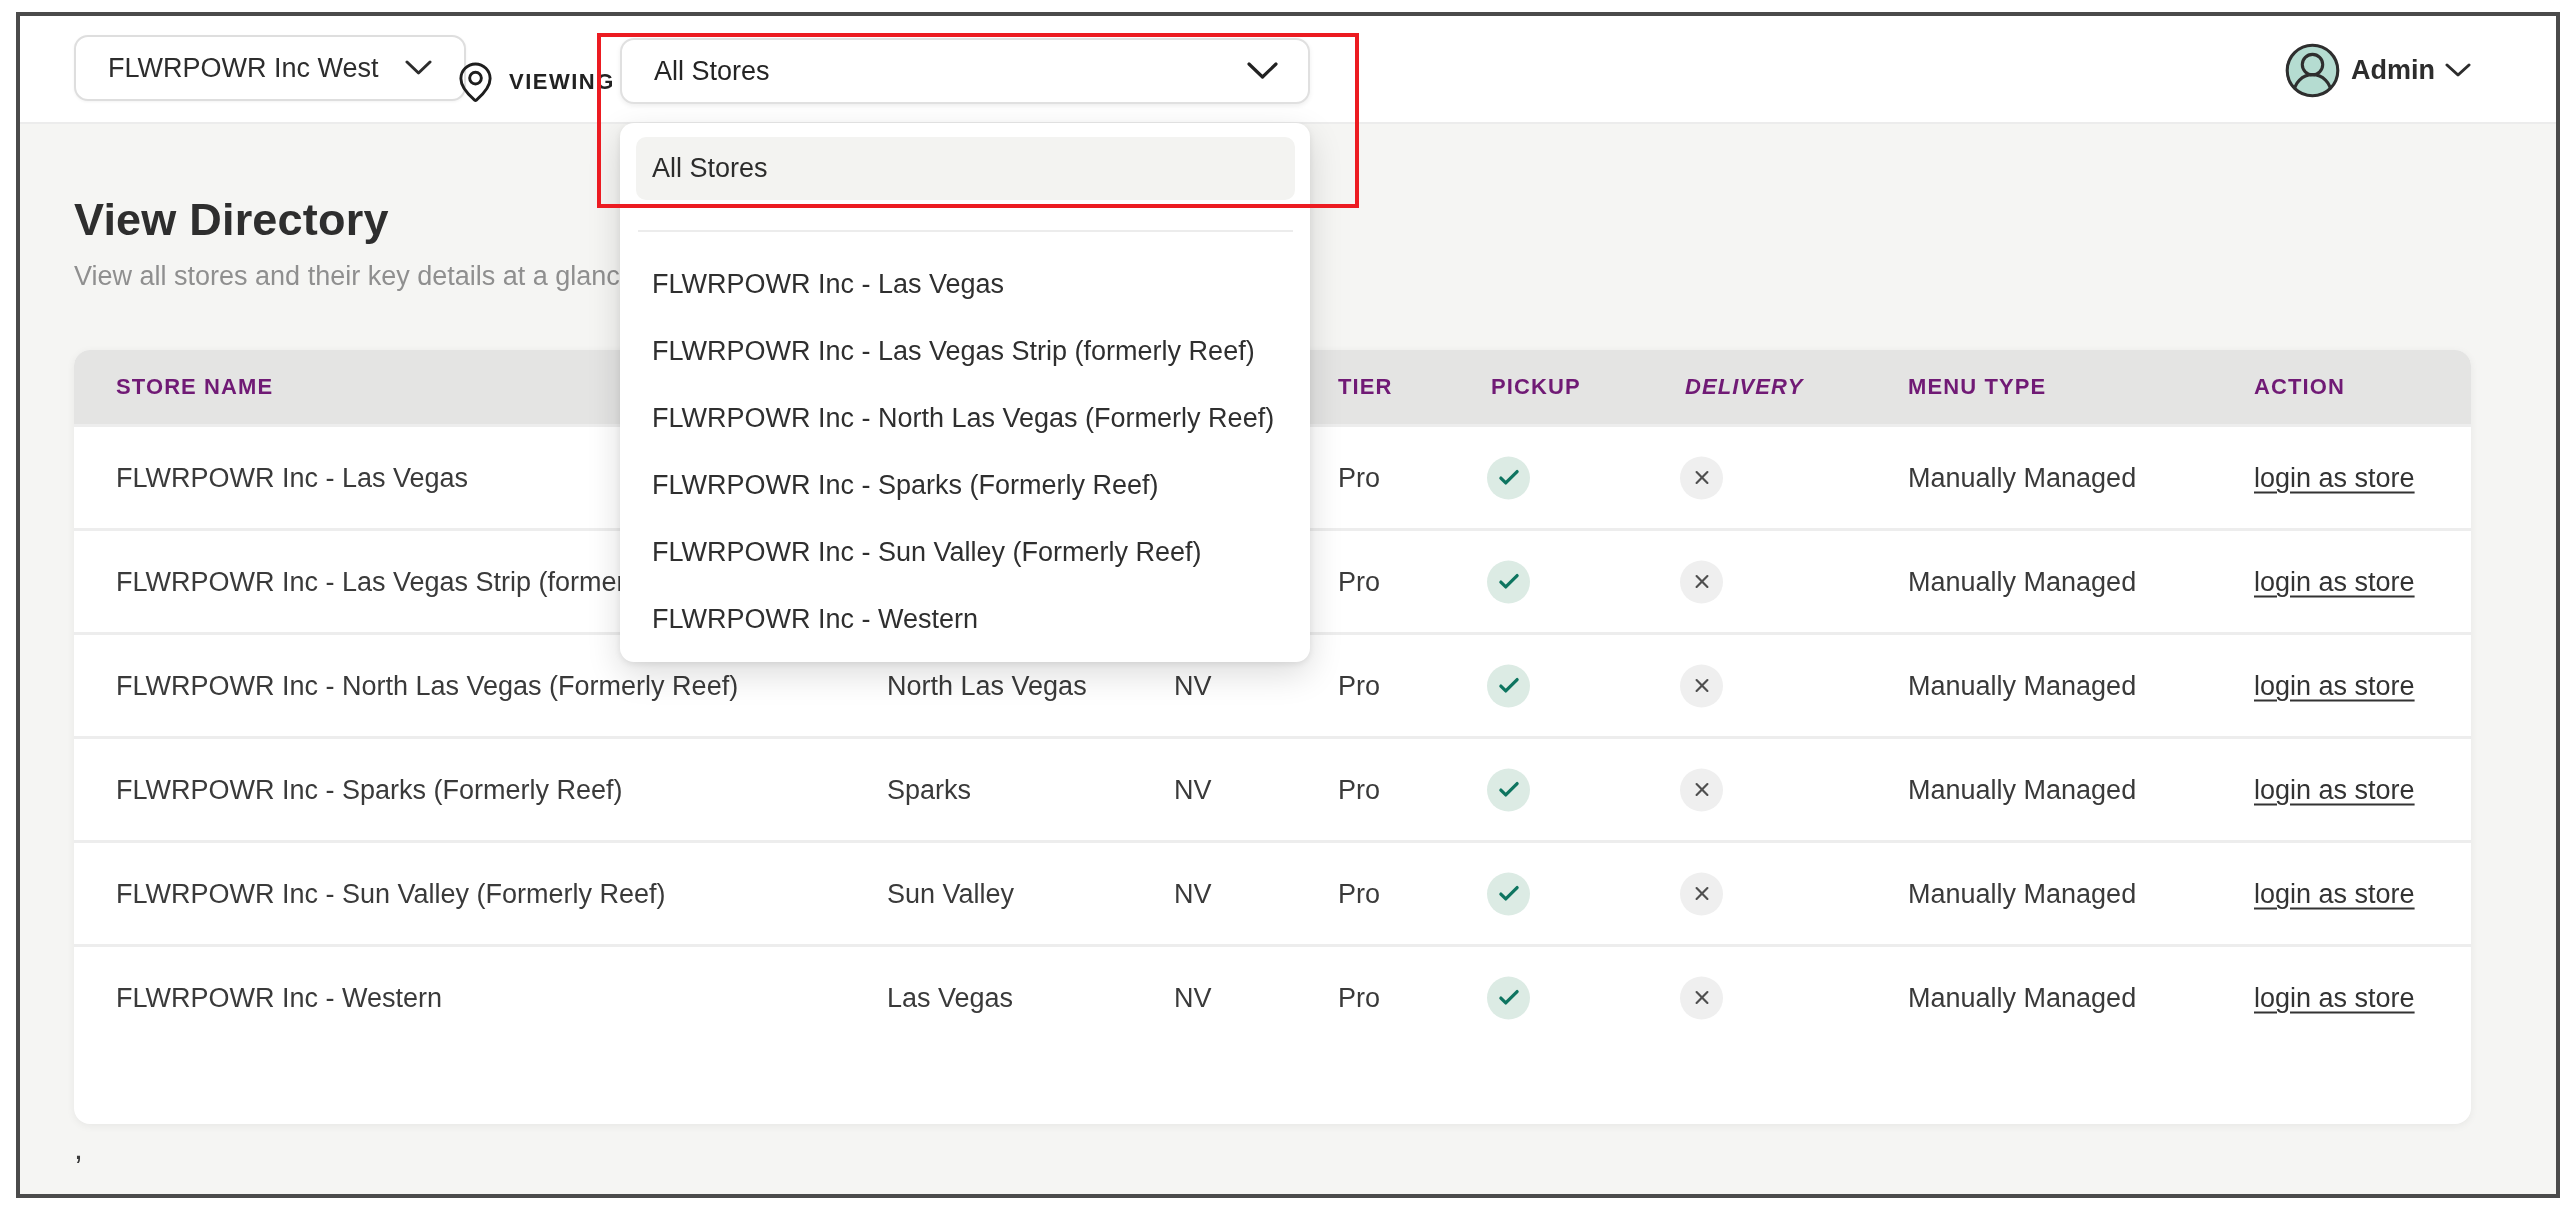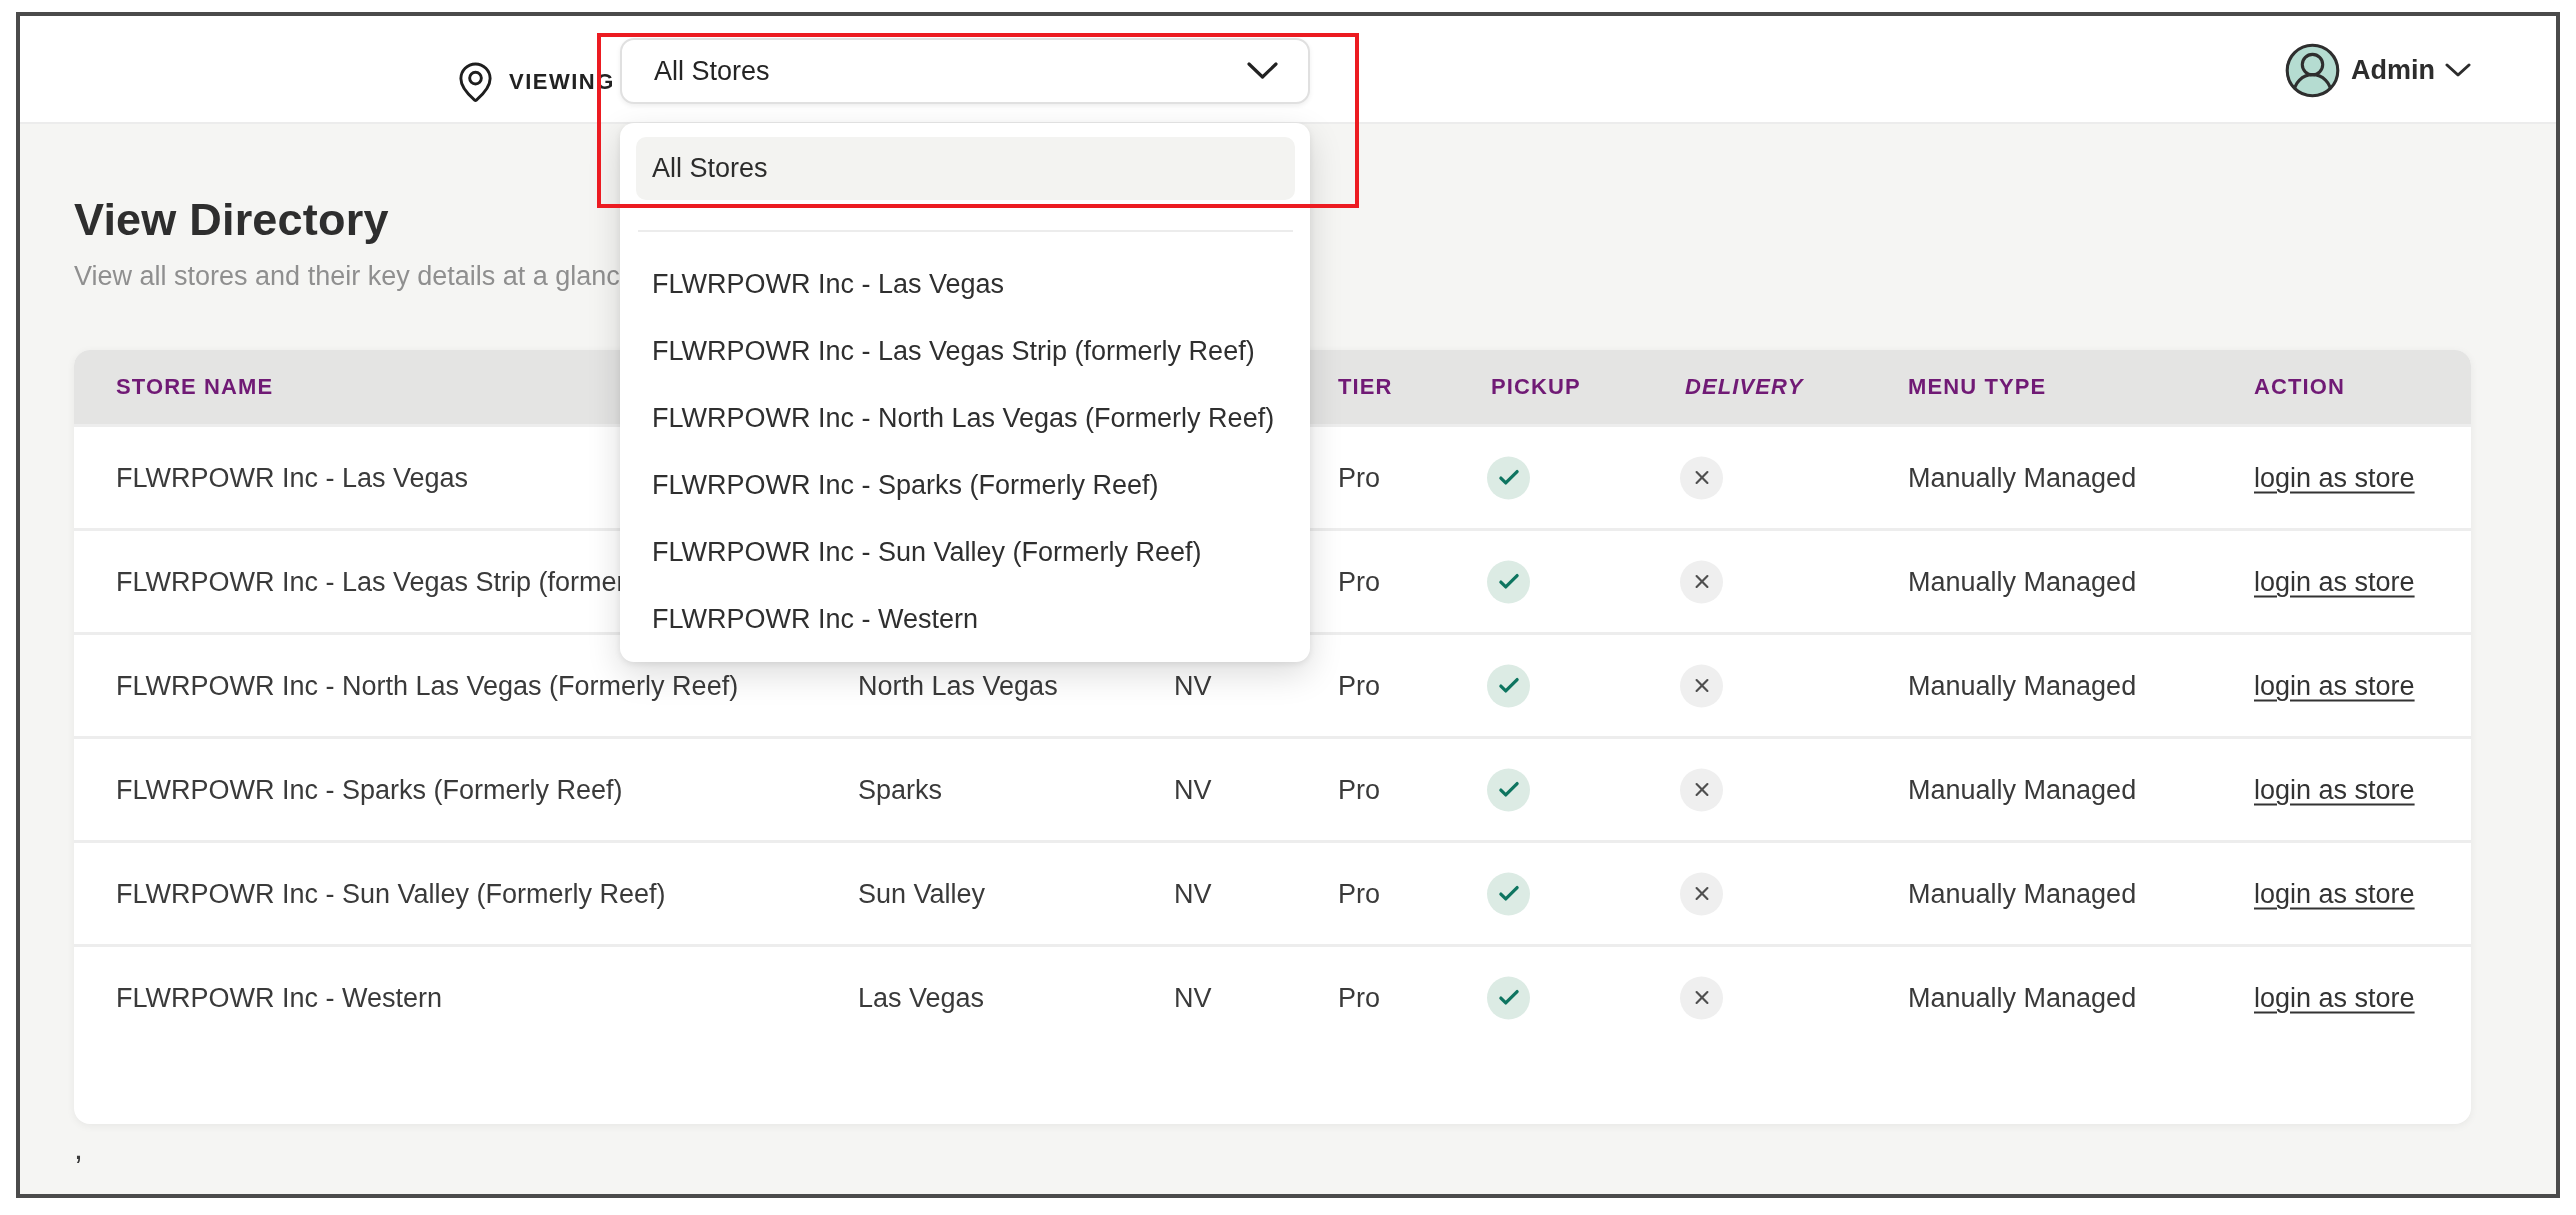--- a/index.html
+++ b/index.html
@@ -47,21 +47,21 @@
   .hcell { position: absolute; top: 50%; transform: translateY(-50%);
     font-size: 22px; font-weight: 600; letter-spacing: 1.1px; color: #701a75;
     white-space: nowrap; }
   .h-name { left: 42px; } .h-city { left: 784px; } .h-state { left: 1100px; }
   .h-tier { left: 1264px; } .h-pickup { left: 1417px; } .h-delivery { left: 1611px; font-style: italic; }
   .h-menu_type { left: 1834px; } .h-action { left: 2180px; }
 
   .trow { position: relative; height: 104px; background: #fff; border-top: 3px solid #ededed; }
   .cell { position: absolute; top: 50%; transform: translateY(-50%);
     font-size: 27px; color: #3a3a3a; white-space: nowrap; }
-  .c-name { left: 42px; } .c-city { left: 784px; } .c-state { left: 1100px; }
+  .c-name { left: 42px; } .c-city { left: 813px; } .c-state { left: 1100px; }
   .c-tier { left: 1264px; } .c-menu { left: 1834px; } .c-action { left: 2180px; }
   .c-pickup { left: 1413px; } .c-delivery { left: 1606px; }
 
   .c-action a { color: #333; text-decoration: underline; text-underline-offset: 5px;
     text-decoration-thickness: 2px; cursor: pointer; }
 
   .status { display: inline-flex; align-items: center; justify-content: center;
     width: 43px; height: 43px; border-radius: 50%; }
   .status.yes { background: #dcebe4; }
   .status.no  { background: #efefef; }
@@ -93,20 +93,28 @@
 
   svg { display: block; }
 </style>
 </head>
 <body>
 
 <div class="frame">
 
   <header class="topbar">
 
+    <button class="org-pill">
+      <span>FLWRPOWR Inc West</span>
+      <span>
+        <svg width="27" height="16" viewBox="0 0 27 16">
+            <polyline points="2,2 13.5,13 25,2" fill="none" stroke="#2d2d2d" stroke-width="3" stroke-linecap="round" stroke-linejoin="round"></polyline>
+          </svg>
+      </span>
+    </button>
 
     <div class="viewing-group">
       <span>
         <svg width="39" height="43" viewBox="0 0 40 44">
           <path d="M20 3 C11.7 3 5 9.7 5 18 c0 10.2 12.3 20.5 14.1 22 a1.4 1.4 0 0 0 1.8 0 C22.7 38.5 35 28.2 35 18 C35 9.7 28.3 3 20 3 Z" fill="none" stroke="#1e1e1e" stroke-width="3"></path>
           <circle cx="20" cy="17.5" r="6" fill="none" stroke="#1e1e1e" stroke-width="3"></circle>
         </svg>
       </span>
       <span class="viewing-label">VIEWING</span>
     </div>

